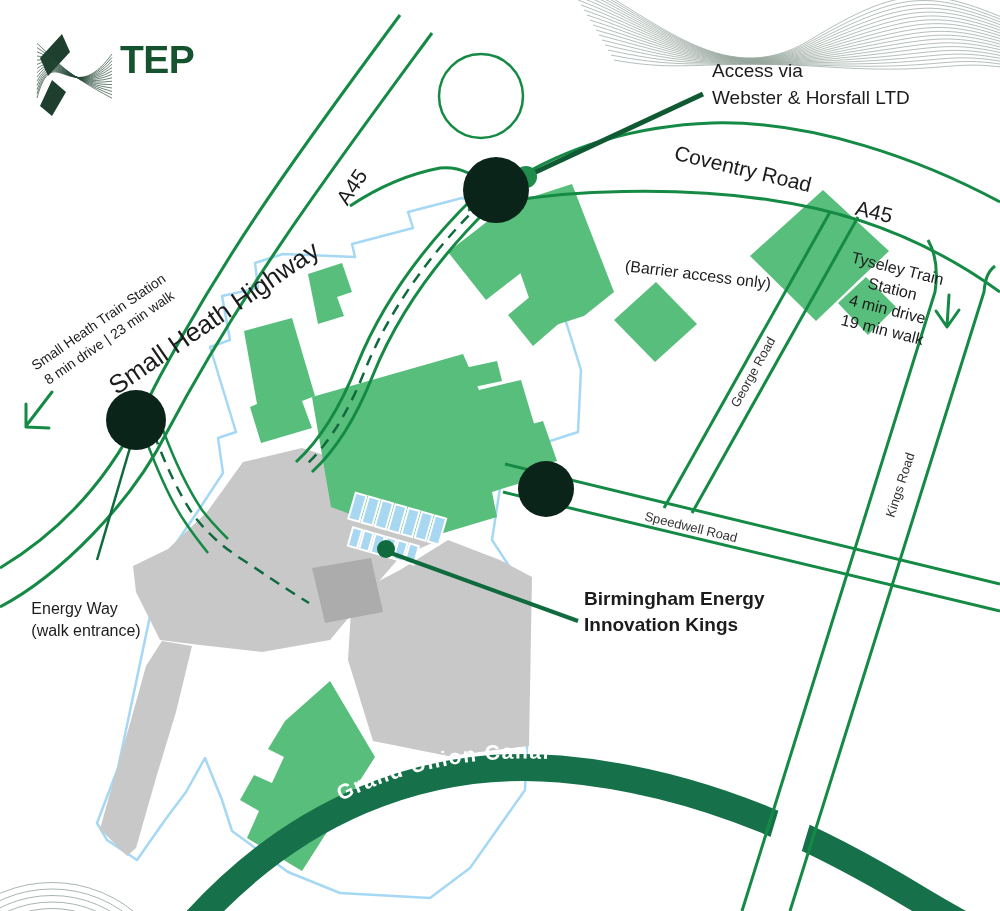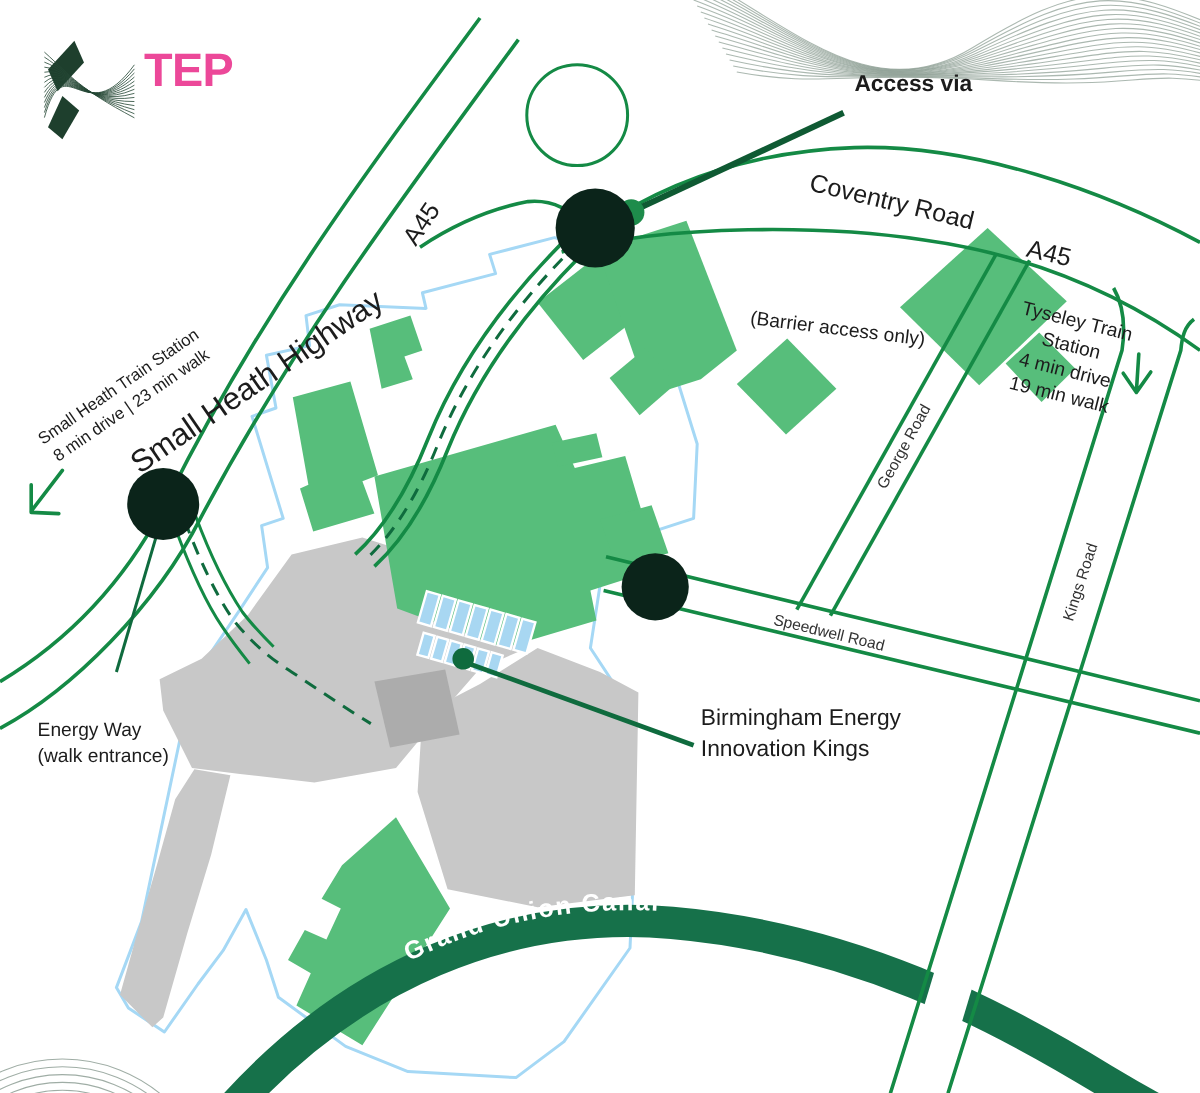--- a/index.html
+++ b/index.html
@@ -2,21 +2,21 @@
 <html><head>
 <meta charset="utf-8">
 <style>
   html,body{margin:0;padding:0;background:#ffffff;}
   .stage{position:relative;width:1000px;height:911px;background:#ffffff;overflow:hidden;
          font-family:"Liberation Sans",sans-serif;color:#1c1c1c;}
   .stage svg.map{position:absolute;left:0;top:0;}
   .lbl{position:absolute;white-space:nowrap;color:#1c1c1c;}
   .center{transform:translate(-50%,-50%);}
   .logo-text{position:absolute;left:120px;top:38px;font-size:39px;line-height:43px;
-             font-weight:700;color:#ec4899;letter-spacing:-0.5px;text-align:center;}
+             font-weight:700;color:#14532d;letter-spacing:-0.5px;text-align:center;}
   .lbl .sub{display:block;}
 </style>
 </head>
 <body>
 
 <div class="stage">
 
   <svg class="map" width="1000" height="911" viewBox="0 0 1000 911">
 
     <g id="wave-top">
@@ -161,22 +161,23 @@
     <g stroke="#148A45" stroke-width="3" fill="none" stroke-linecap="round">
       <path d="M 949,295 L 947,326 M 936,311 L 947,327 M 959,310 L 947,327"></path>
       <path d="M 52,392 L 26,426 M 26,404 L 26,427 M 26,427 L 49,428"></path>
     </g>
   </svg>
 
   <div class="logo-text">
     <div>TEP</div>
   </div>
 
-  <div class="lbl" style="left:712px;top:57px;font-size:19px;line-height:27px;font-weight:700;">
+  <div class="lbl" style="left:712px;top:57px;font-size:19px;line-height:27px;font-weight:400;">
     <span class="sub">Access via</span>
+    <span class="sub">Webster &amp; Horsfall LTD</span>
   </div>
 
   <div class="lbl center" style="left:743px;top:169px;font-size:21px;font-weight:500;transform:translate(-50%,-50%) rotate(13.5deg);">Coventry Road</div>
 
   <div class="lbl center" style="left:874px;top:212px;font-size:21px;font-weight:500;transform:translate(-50%,-50%) rotate(13.5deg);">A45</div>
 
   <div class="lbl center" style="left:352px;top:187px;font-size:21px;font-weight:500;transform:translate(-50%,-50%) rotate(-56deg);">A45</div>
 
   <div class="lbl center" style="left:214px;top:318px;font-size:26px;font-weight:500;transform:translate(-50%,-50%) rotate(-34.5deg);">Small Heath Highway</div>
 
@@ -198,18 +199,18 @@
 
   <div class="lbl center" style="left:900px;top:485px;font-size:13px;color:#333;transform:translate(-50%,-50%) rotate(-72deg);">Kings Road</div>
 
   <div class="lbl center" style="left:691px;top:527px;font-size:13px;color:#333;transform:translate(-50%,-50%) rotate(13.5deg);">Speedwell Road</div>
 
   <div class="lbl center" style="left:86px;top:620px;font-size:16px;line-height:22px;text-align:left;">
     <span class="sub">Energy Way</span>
     <span class="sub">(walk entrance)</span>
   </div>
 
-  <div class="lbl" style="left:584px;top:586px;font-size:19px;line-height:26px;font-weight:400;">
+  <div class="lbl" style="left:584px;top:586px;font-size:19px;line-height:26px;font-weight:700;">
     <span class="sub">Birmingham Energy</span>
     <span class="sub">Innovation Kings</span>
   </div>
 
 </div>
 
 </body></html>

